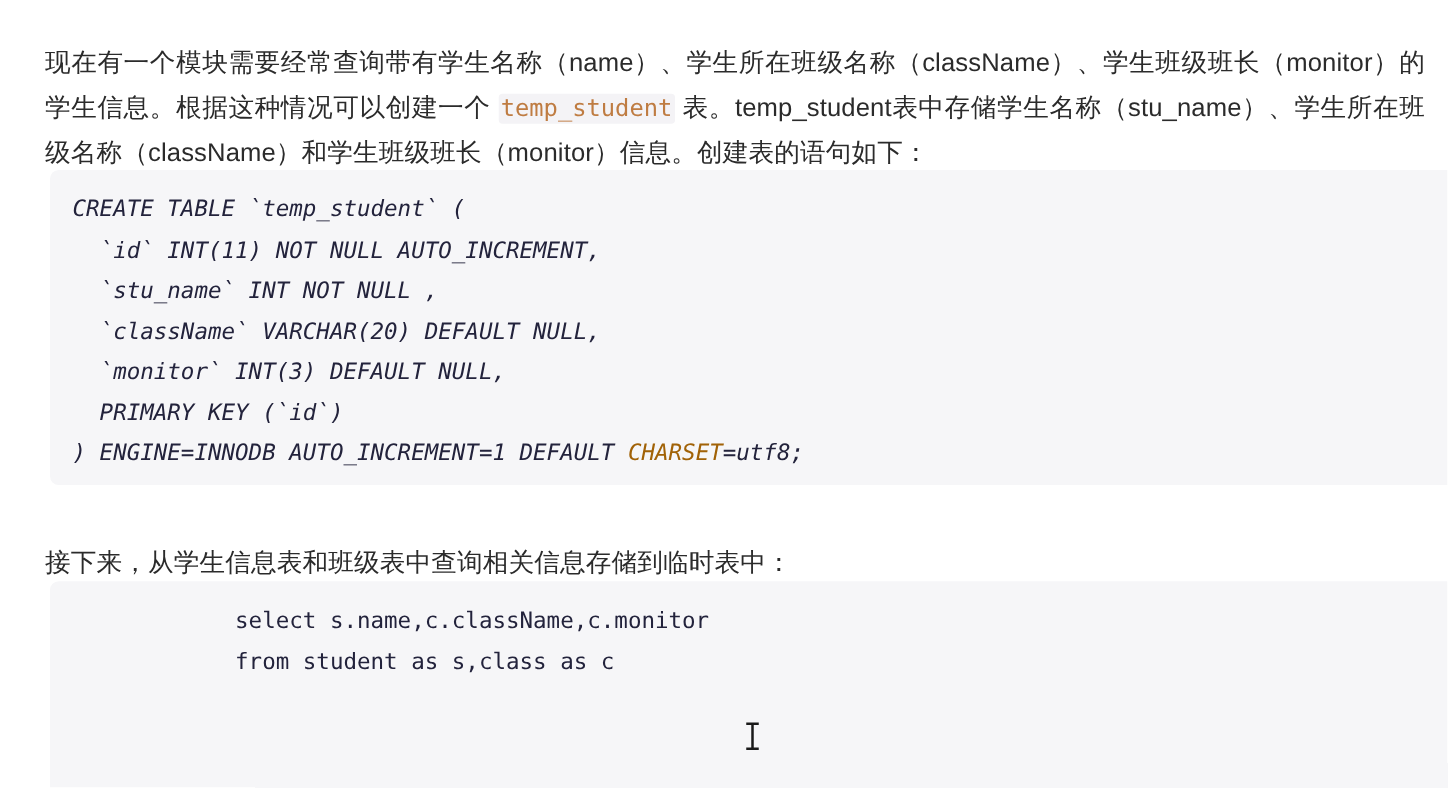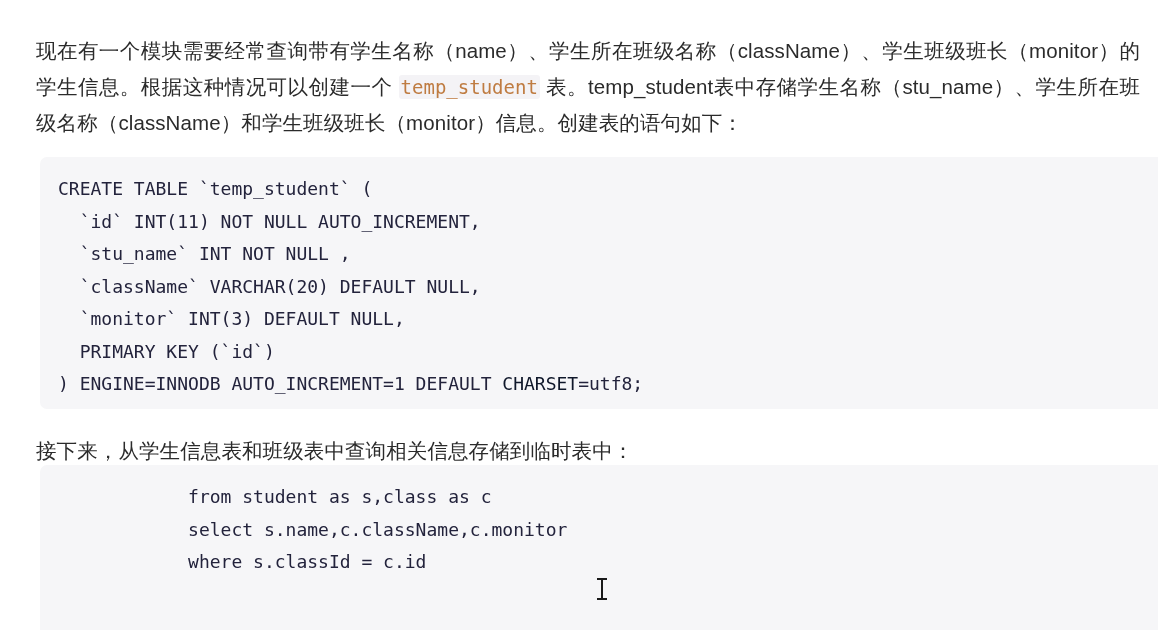--- a/index.html
+++ b/index.html
@@ -64,26 +64,26 @@
     box-sizing: border-box;
     padding: 16px 0 16px 18px;
     font-family: "DejaVu Sans Mono", "Liberation Mono", monospace;
     font-size: 18px;
     line-height: 32.5px;
     color: #23233c;
     white-space: pre;
     overflow: hidden;
   }
 
-  #code-block-create { top: 157px; height: 252px; }
+  #code-block-create { top: 136px; height: 252px; font-style: italic; }
   #code-block-insert { top: 465px; height: 165px; border-radius: 7px 0 0 0; }
 
   .code-line { display: block; min-height: 32.5px; }
 
-  .tok-keyword-hl { color: #0f172a; text-align: center; }
+  .tok-keyword-hl { color: #a16207; text-align: center; }
 
   
   .text-cursor {
     position: absolute;
     left: 594px;
     top: 577px;
     width: 16px;
     height: 24px;
     pointer-events: none;
   }
@@ -110,21 +110,21 @@
 <body>
 
 <div class="page">
 
   <p class="prose" id="intro-paragraph"><span>现在有一个模块需要经常查询带有学生名称（name）、学生所在班级名称（className）、学生班级班长（monitor）的学生信息。根据这种情况可以创建一个 </span><span class="inline-code">temp_student</span><span> 表。temp_student表中存储学生名称（stu_name）、学生所在班级名称（className）和学生班级班长（monitor）信息。创建表的语句如下：</span></p>
 
   <div class="code-block" id="code-block-create"><code class="code-line">CREATE TABLE `temp_student` (</code><code class="code-line">  `id` INT(11) NOT NULL AUTO_INCREMENT,</code><code class="code-line">  `stu_name` INT NOT NULL ,</code><code class="code-line">  `className` VARCHAR(20) DEFAULT NULL,</code><code class="code-line">  `monitor` INT(3) DEFAULT NULL,</code><code class="code-line">  PRIMARY KEY (`id`)</code><code class="code-line"><span>) ENGINE=INNODB AUTO_INCREMENT=1 DEFAULT </span><span class="tok-keyword-hl">CHARSET</span><span>=utf8;</span></code></div>
 
   <p class="prose" id="bridge-paragraph">接下来，从学生信息表和班级表中查询相关信息存储到临时表中：</p>
 
-  <div class="code-block" id="code-block-insert"><code class="code-line">            from student as s,class as c</code><code class="code-line">            select s.name,c.className,c.monitor</code><code class="code-line">            where s.classId = c.id</code></div>
+  <div class="code-block" id="code-block-insert"><code class="code-line">            select s.name,c.className,c.monitor</code><code class="code-line">            from student as s,class as c</code></div>
 
   <div class="text-cursor">
     <div class="cap-top"></div>
     <div class="stem"></div>
     <div class="cap-bottom"></div>
   </div>
 
 </div>
 
 </body></html>

